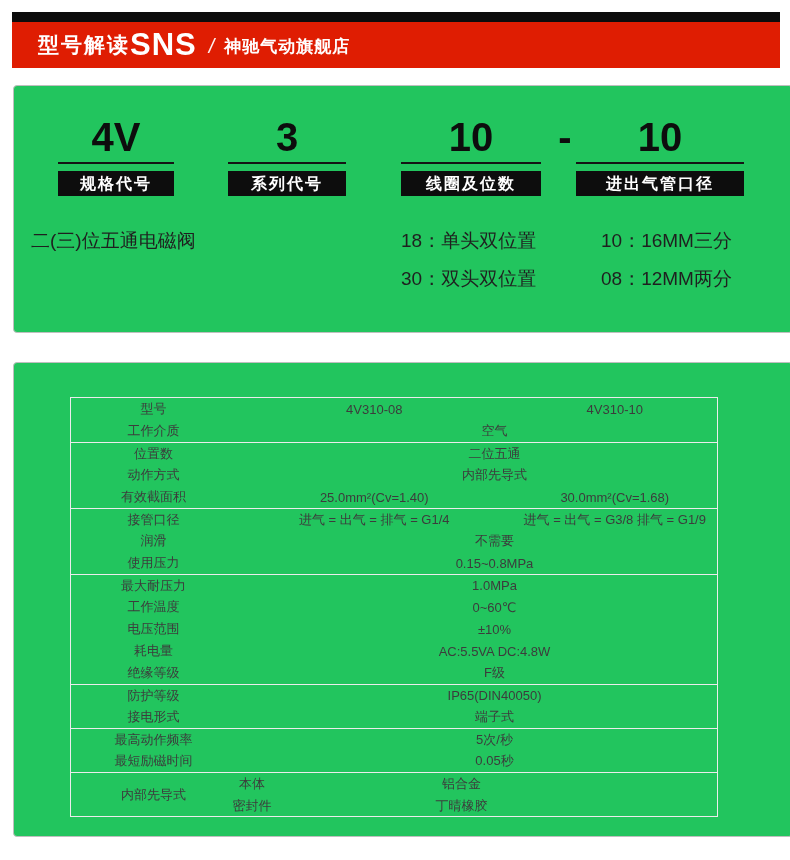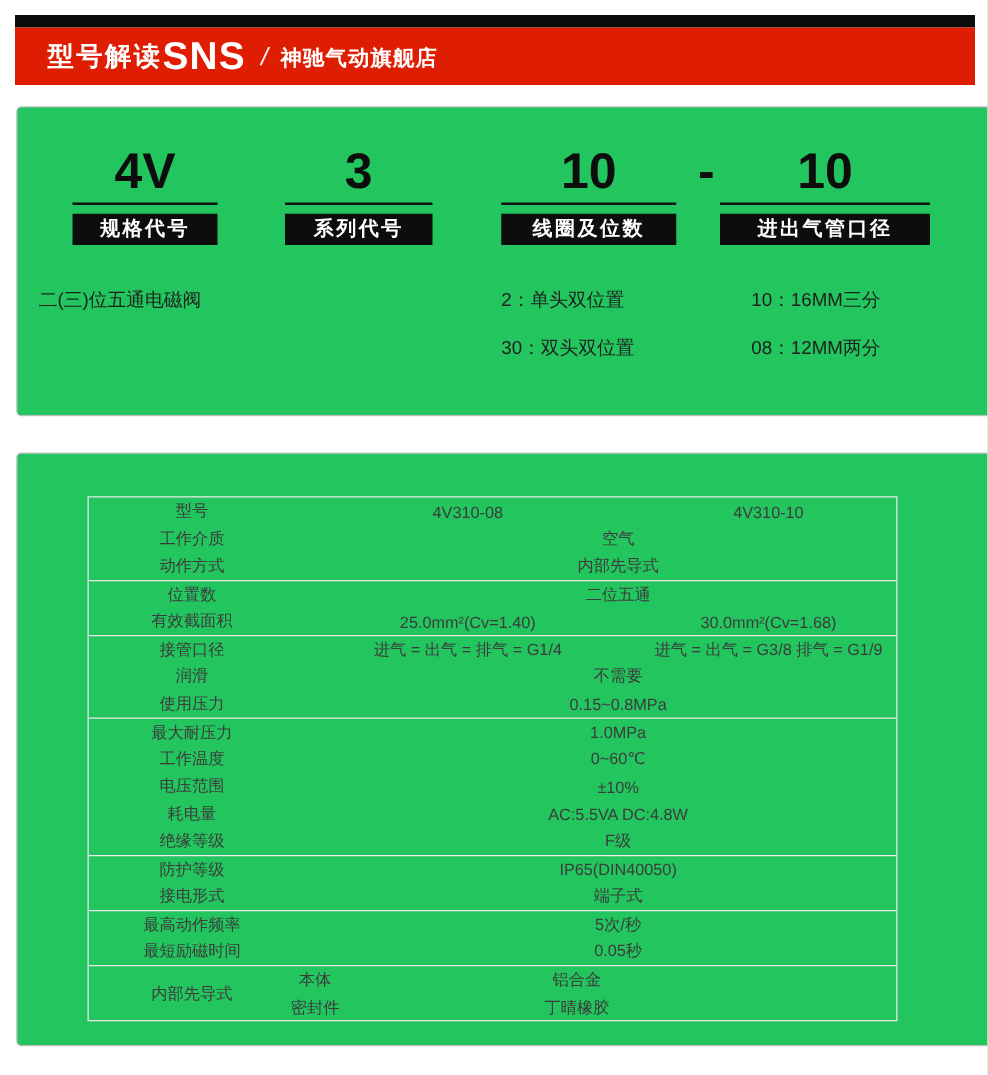--- a/index.html
+++ b/index.html
@@ -35,21 +35,21 @@
   .seg-1{left:214px;width:118px;}
   .seg-2{left:387px;width:140px;}
   .seg-3{left:562px;width:168px;}
   .seg-code{height:48px;display:flex;align-items:flex-end;justify-content:center;
             font-size:40px;font-weight:700;line-height:1;color:#0d0d0d;padding-bottom:5px;}
   .seg-line{height:2px;background:#151515;}
   .seg-label{margin-top:7px;height:25px;line-height:25px;background:#0d0d0d;color:#fff;
              text-align:center;font-size:16px;font-weight:700;letter-spacing:2px;}
   .dash{position:absolute;top:28px;left:536px;width:30px;height:48px;display:flex;align-items:flex-end;
         justify-content:center;font-size:40px;font-weight:700;line-height:1;color:#0d0d0d;padding-bottom:5px;}
-  .note{position:absolute;top:136px;font-size:15px;line-height:38px;color:#1f1f1f;}
+  .note{position:absolute;top:136px;font-size:19px;line-height:38px;color:#1f1f1f;}
   .note-left{left:17px;}
   .note-mid{left:387px;}
   .note-right{left:587px;}
 
   
   .spec-table{position:absolute;left:56px;top:34px;width:648px;border:1px solid var(--divider);}
   .t-row{display:flex;align-items:center;height:22px;font-size:13px;color:var(--tbl-text);}
   .t-row.div{border-top:1px solid var(--divider);}
   .t-row.mat{height:44px;}
   .t-label{width:165px;text-align:center;flex:none;}
@@ -94,47 +94,47 @@
         </div>
         <div class="seg seg-3">
           <div class="seg-code">10</div>
           <div class="seg-line"></div>
           <div class="seg-label">进出气管口径</div>
         </div>
       </div>
     <div class="dash">-</div>
     <div class="note note-left">二(三)位五通电磁阀</div>
     <div class="note note-mid">
-      <div>2：单头双位置</div>
+      <div>18：单头双位置</div>
       <div>30：双头双位置</div>
     </div>
     <div class="note note-right">
       <div>10：16MM三分</div>
       <div>08：12MM两分</div>
     </div>
   </section>
 
   <section class="box box-spec">
     <div class="spec-table" id="spec-table">
         <div class="t-row">
           <div class="t-label">型号</div>
           <div class="t-val half">4V310-08</div>
           <div class="t-val half">4V310-10</div>
         </div>
         <div class="t-row">
           <div class="t-label">工作介质</div>
           <div class="t-val full">空气</div>
         </div>
+        <div class="t-row div">
+          <div class="t-label">位置数</div>
+          <div class="t-val full">二位五通</div>
+        </div>
         <div class="t-row">
           <div class="t-label">动作方式</div>
           <div class="t-val full">内部先导式</div>
-        </div>
-        <div class="t-row div">
-          <div class="t-label">位置数</div>
-          <div class="t-val full">二位五通</div>
         </div>
         <div class="t-row">
           <div class="t-label">有效截面积</div>
           <div class="t-val half">25.0mm²(Cv=1.40)</div>
           <div class="t-val half">30.0mm²(Cv=1.68)</div>
         </div>
         <div class="t-row div">
           <div class="t-label">接管口径</div>
           <div class="t-val half">进气 = 出气 = 排气 = G1/4</div>
           <div class="t-val half">进气 = 出气 = G3/8 排气 = G1/9</div>

